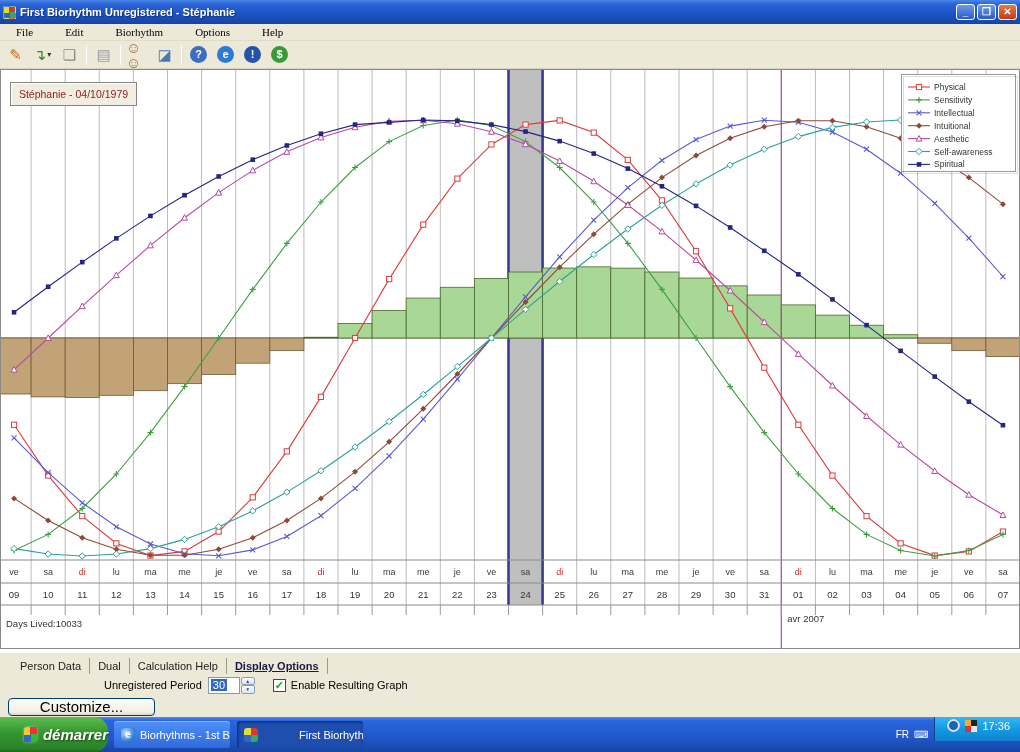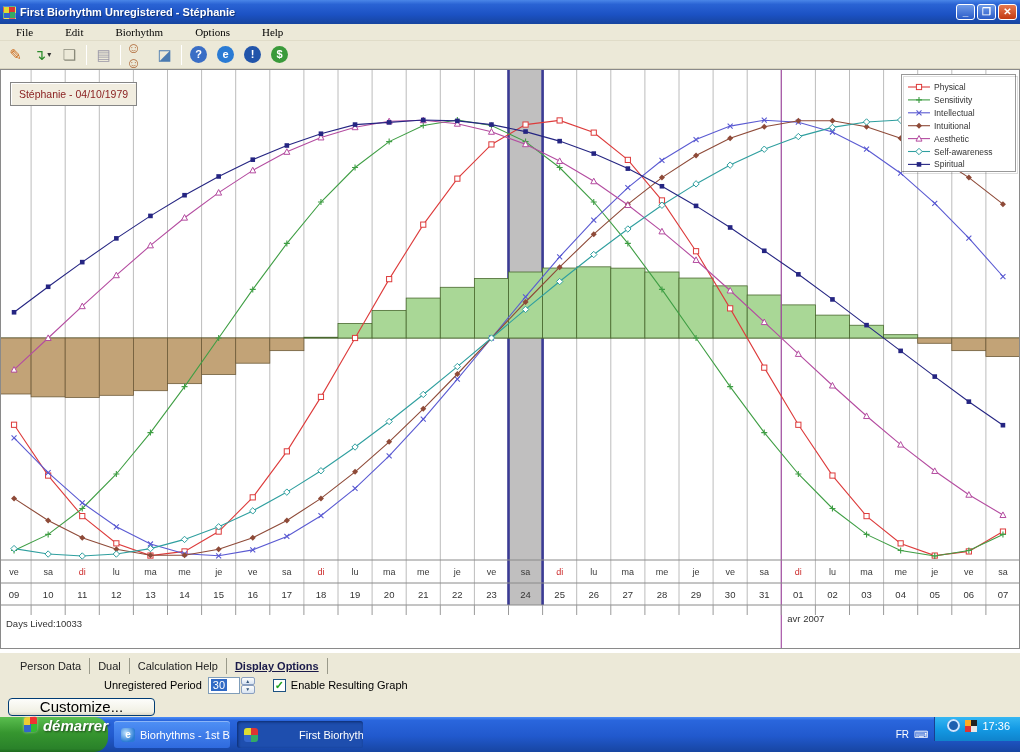--- a/index.html
+++ b/index.html
@@ -57,21 +57,21 @@
     font-weight:bold; }
   .cb-label { margin-left:5px; }
   .customize-row { height:22px; display:flex; align-items:center; }
   .xp-button { margin-left:8px; width:147px; height:18px; font-size:15px; text-align:center;
     line-height:16px; border:1px solid #003c74; border-radius:4px;
     background:linear-gradient(180deg,#fdfdfb,#f1f0e4 80%,#dcd8c8); }
 
   
   .taskbar { position:absolute; left:0; bottom:0; width:1020px; height:35px; display:flex;
     background:linear-gradient(180deg,#4a8cf7 0%,#2a66dd 10%,#2159cd 55%,#1745a2 100%); }
-  .start-btn { width:108px; height:35px; display:flex; align-items:flex-start; padding-left:24px;
+  .start-btn { width:108px; height:35px; display:flex; align-items:center; padding-left:24px;
     border-radius:0 14px 14px 0; color:#fff; font-size:15px; font-weight:bold;
     font-style:italic; text-shadow:1px 1px 2px #0008;
     background:linear-gradient(180deg,#5abe4f 0%,#36962f 45%,#2a822a 90%,#1f6b1f 100%); }
   .winflag { width:15px; height:15px; margin-right:6px; border-radius:2px;
     background:conic-gradient(#e33 0 25%, #3b3 25% 50%, #36c 50% 75%, #ec3 75%);
     transform:skewY(-4deg); box-shadow:0 0 3px #fff8; }
   .task { height:27px; margin:4px 1px 0 6px; display:flex; align-items:center; padding:0 7px;
     border-radius:3px; color:#fff; font-size:11px; white-space:nowrap; overflow:hidden;
     box-shadow:inset 0 1px 0 #ffffff55; }
   .task.inactive { width:116px; background:linear-gradient(180deg,#4f90f5,#2f6ade); }

